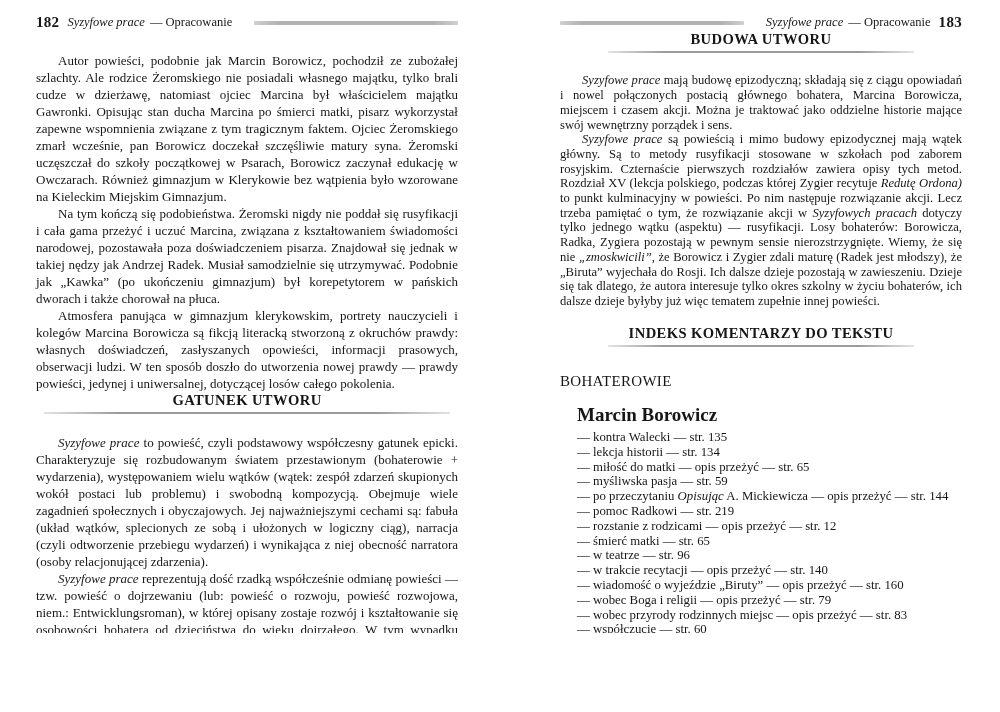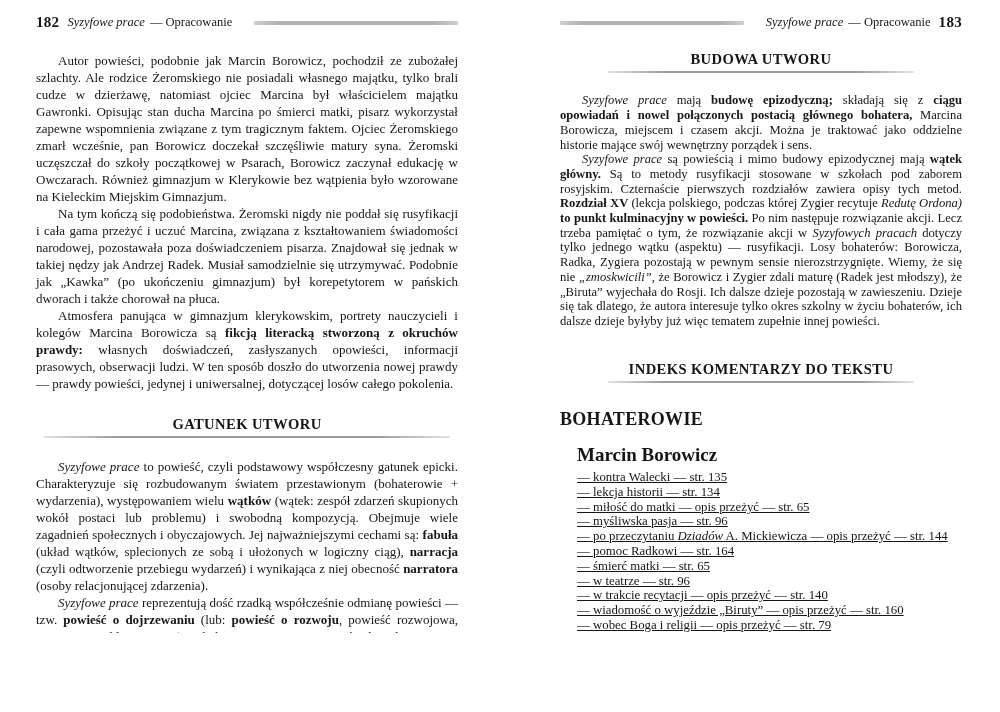--- a/index.html
+++ b/index.html
@@ -23,42 +23,42 @@
   .header-rule { flex: 1; height: 4px; background: linear-gradient(to right, #cfcfcf, #b2b2b2 12%, #b2b2b2 88%, #cfcfcf); border-radius: 1px; }
   .page-left  .header-rule { margin-left: 14px; }
   .page-right .header-rule { margin-right: 14px; }
 
   
   .body-text { text-align: justify; }
   .body-text p { margin: 0; text-indent: 22px; }
   .page-left  .body-text { margin-top: 21px; font-size: 13px;   line-height: 17px; }
   .page-right .body-text { margin-top: 20px; font-size: 12.6px; line-height: 14.7px; }
 
-  .rb { font-weight: bold; }
+  .rb { font-weight: normal; }
   .ri { font-style: italic; }
 
   
   .section-heading {
     margin: 0; text-align: center; font-size: 14.6px; font-weight: bold;
     letter-spacing: .4px;
   }
-  .page-left  .section-heading { margin-top: 24px; }
-  .page-right .section-heading.first { margin-top: 20px; }
-  .page-right .section-heading.second { margin-top: 32px; }
+  .page-left  .section-heading { }
+  .page-right .section-heading.first { }
+  .page-right .section-heading.second { margin-top: 16px; }
   .heading-rule { height: 2.4px; margin: 3px auto 0;
     background: linear-gradient(to right, #e3e3e3, #9c9c9c 18%, #9c9c9c 82%, #e3e3e3); }
   .page-left  .heading-rule { width: 96%; }
   .page-right .heading-rule { width: 76%; }
   .page-left .section-body { margin-top: 20px; }
 
   
-  .subheading { font-weight: bold; font-size: 18px; letter-spacing: .3px; margin: 26px 0 0; }
+  .subheading { font-weight: normal; font-size: 15px; letter-spacing: .3px; margin: 26px 0 0; }
   .character-name { font-weight: bold; font-size: 19px; margin: 14px 0 0 17px; }
   .index-list { margin: 4px 0 0 17px; font-size: 12.8px; line-height: 14.8px; }
-  .index-item { white-space: nowrap; text-decoration: underline; }
+  .index-item { white-space: nowrap; }
 </style>
 </head>
 <body>
 
 <div class="book">
 
   <div class="page page-left">
     <div class="page-header">
       <span class="page-num">182</span>
       <span class="running-title"><span class="ri">Syzyfowe prace</span><span> — Opracowanie</span></span>
@@ -97,23 +97,24 @@
 
     <h2 class="section-heading second">INDEKS KOMENTARZY DO TEKSTU</h2>
     <div class="heading-rule"></div>
 
     <div class="subheading">BOHATEROWIE</div>
     <div class="character-name">Marcin Borowicz</div>
     <div class="index-list">
         <div class="index-item"><span>— kontra Walecki — str. 135</span></div>
         <div class="index-item"><span>— lekcja historii — str. 134</span></div>
         <div class="index-item"><span>— miłość do matki — opis przeżyć — str. 65</span></div>
-        <div class="index-item"><span>— myśliwska pasja — str. 96</span></div>
-        <div class="index-item"><span>— po przeczytaniu </span><span class="ri">Dziadów</span><span> A. Mickiewicza — opis przeżyć — str. 144</span></div>
-        <div class="index-item"><span>— pomoc Radkowi — str. 164</span></div>
+        <div class="index-item"><span>— myśliwska pasja — str. 59</span></div>
+        <div class="index-item"><span>— po przeczytaniu </span><span class="ri">Opisując</span><span> A. Mickiewicza — opis przeżyć — str. 144</span></div>
+        <div class="index-item"><span>— pomoc Radkowi — str. 219</span></div>
+        <div class="index-item"><span>— rozstanie z rodzicami — opis przeżyć — str. 12</span></div>
         <div class="index-item"><span>— śmierć matki — str. 65</span></div>
         <div class="index-item"><span>— w teatrze — str. 96</span></div>
         <div class="index-item"><span>— w trakcie recytacji — opis przeżyć — str. 140</span></div>
         <div class="index-item"><span>— wiadomość o wyjeździe „Biruty” — opis przeżyć — str. 160</span></div>
         <div class="index-item"><span>— wobec Boga i religii — opis przeżyć — str. 79</span></div>
         <div class="index-item"><span>— wobec przyrody rodzinnych miejsc — opis przeżyć — str. 83</span></div>
         <div class="index-item"><span>— współczucie — str. 60</span></div>
       </div>
   </div>
 

